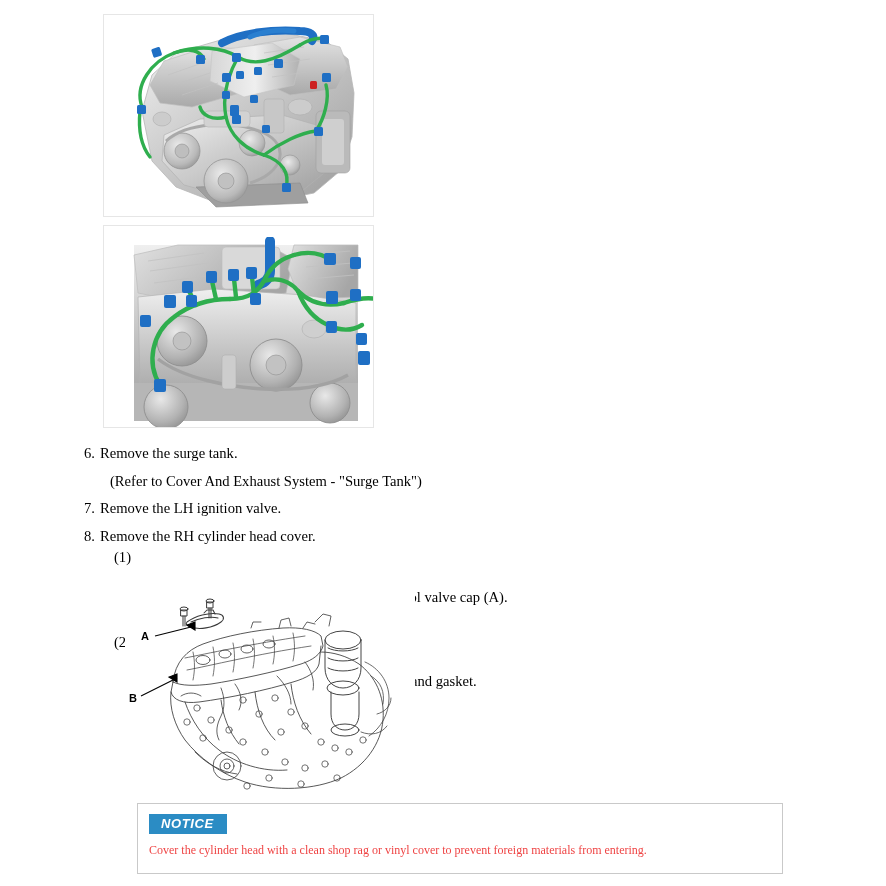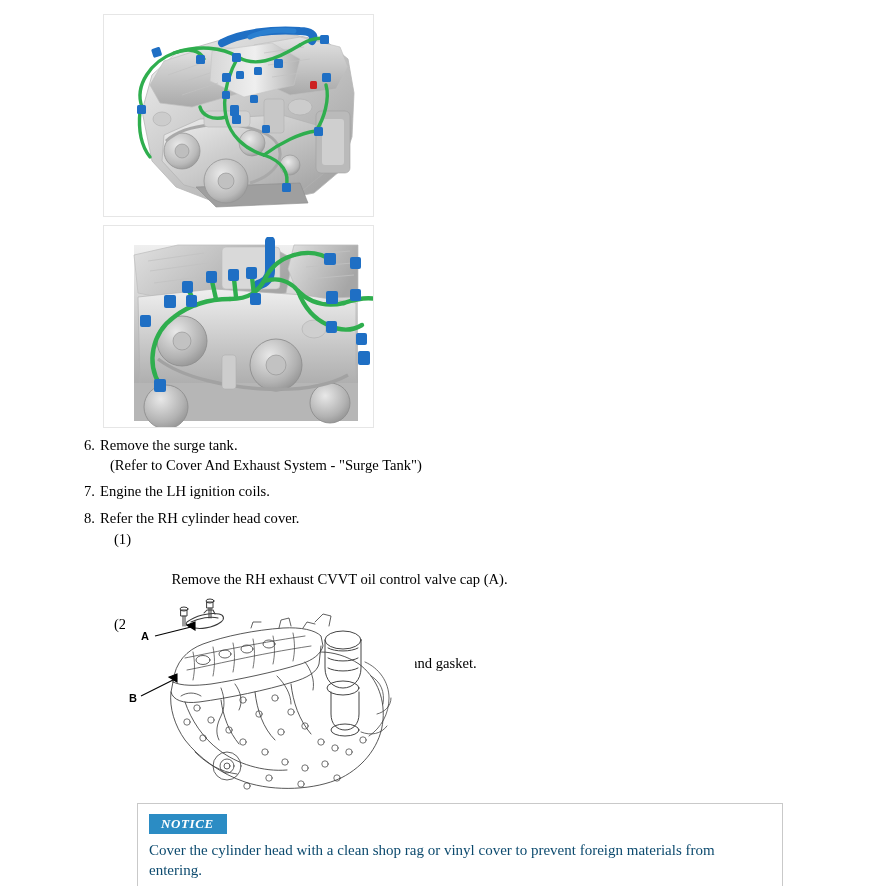--- a/index.html
+++ b/index.html
@@ -60,21 +60,21 @@
     padding-left: 16px;
     margin-bottom: 7px;
   }
   .step .num {
     position: absolute;
     left: 0;
     top: 0;
     width: 16px;
     text-align: left;
   }
-  .step .line { display: block; white-space: pre; }
+  .step .line { display: block; white-space: pre; margin-top: 8px; }
   .step .line.cont { padding-left: 10px; }
 
   .substeps { margin-top: 2px; }
   .substep {
     position: relative;
     padding-left: 35px;
     margin-bottom: 6px;
     white-space: pre;
   }
   .substep .snum {
@@ -91,33 +91,33 @@
     width: 646px;
     box-sizing: border-box;
     border: 1px solid #c9c9c9;
     background: #ffffff;
     padding: 10px 11px 12px 11px;
   }
   #notice-badge {
     display: inline-block;
     background: #2b8cc4;
     color: #ffffff;
-    font-family: Liberation Serif, serif;
+    font-family: Liberation Sans, sans-serif;
     font-style: italic;
     font-weight: bold;
     font-size: 13px;
     letter-spacing: 0.6px;
     padding: 3px 13px 3px 12px;
     line-height: 14px;
   }
   #notice-text {
     margin-top: 7px;
-    font-size: 15px;
+    font-size: 12px;
     line-height: 19.5px;
-    color: #0c4a6e;
+    color: #ef4444;
   }
 
   
   .callout-letter {
     font-family: "Liberation Sans", "DejaVu Sans", sans-serif;
     font-weight: bold;
     font-size: 11px;
     fill: #000;
   }
 </style>
@@ -328,26 +328,26 @@
   <div class="steps">
 
     <div class="step">
       <span class="num">6.</span>
       <span class="line">Remove the surge tank.</span>
       <span class="line cont">(Refer to Cover And Exhaust System - "Surge Tank")</span>
     </div>
 
     <div class="step">
       <span class="num">7.</span>
-      <span class="line">Engine the LH ignition coils.</span>
+      <span class="line">Remove the LH ignition valve.</span>
     </div>
 
     <div class="step">
       <span class="num">8.</span>
-      <span class="line">Refer the RH cylinder head cover.</span>
+      <span class="line">Remove the RH cylinder head cover.</span>
       <div class="substeps">
         <div class="substep">
           <span class="snum">(1)</span>
           <span>Remove the RH exhaust CVVT oil control valve cap (A).</span>
         </div>
         <div class="substep">
           <span class="snum">(2)</span>
           <span>Remove the RH cylinder head cover (B) and gasket.</span>
         </div>
       </div>

